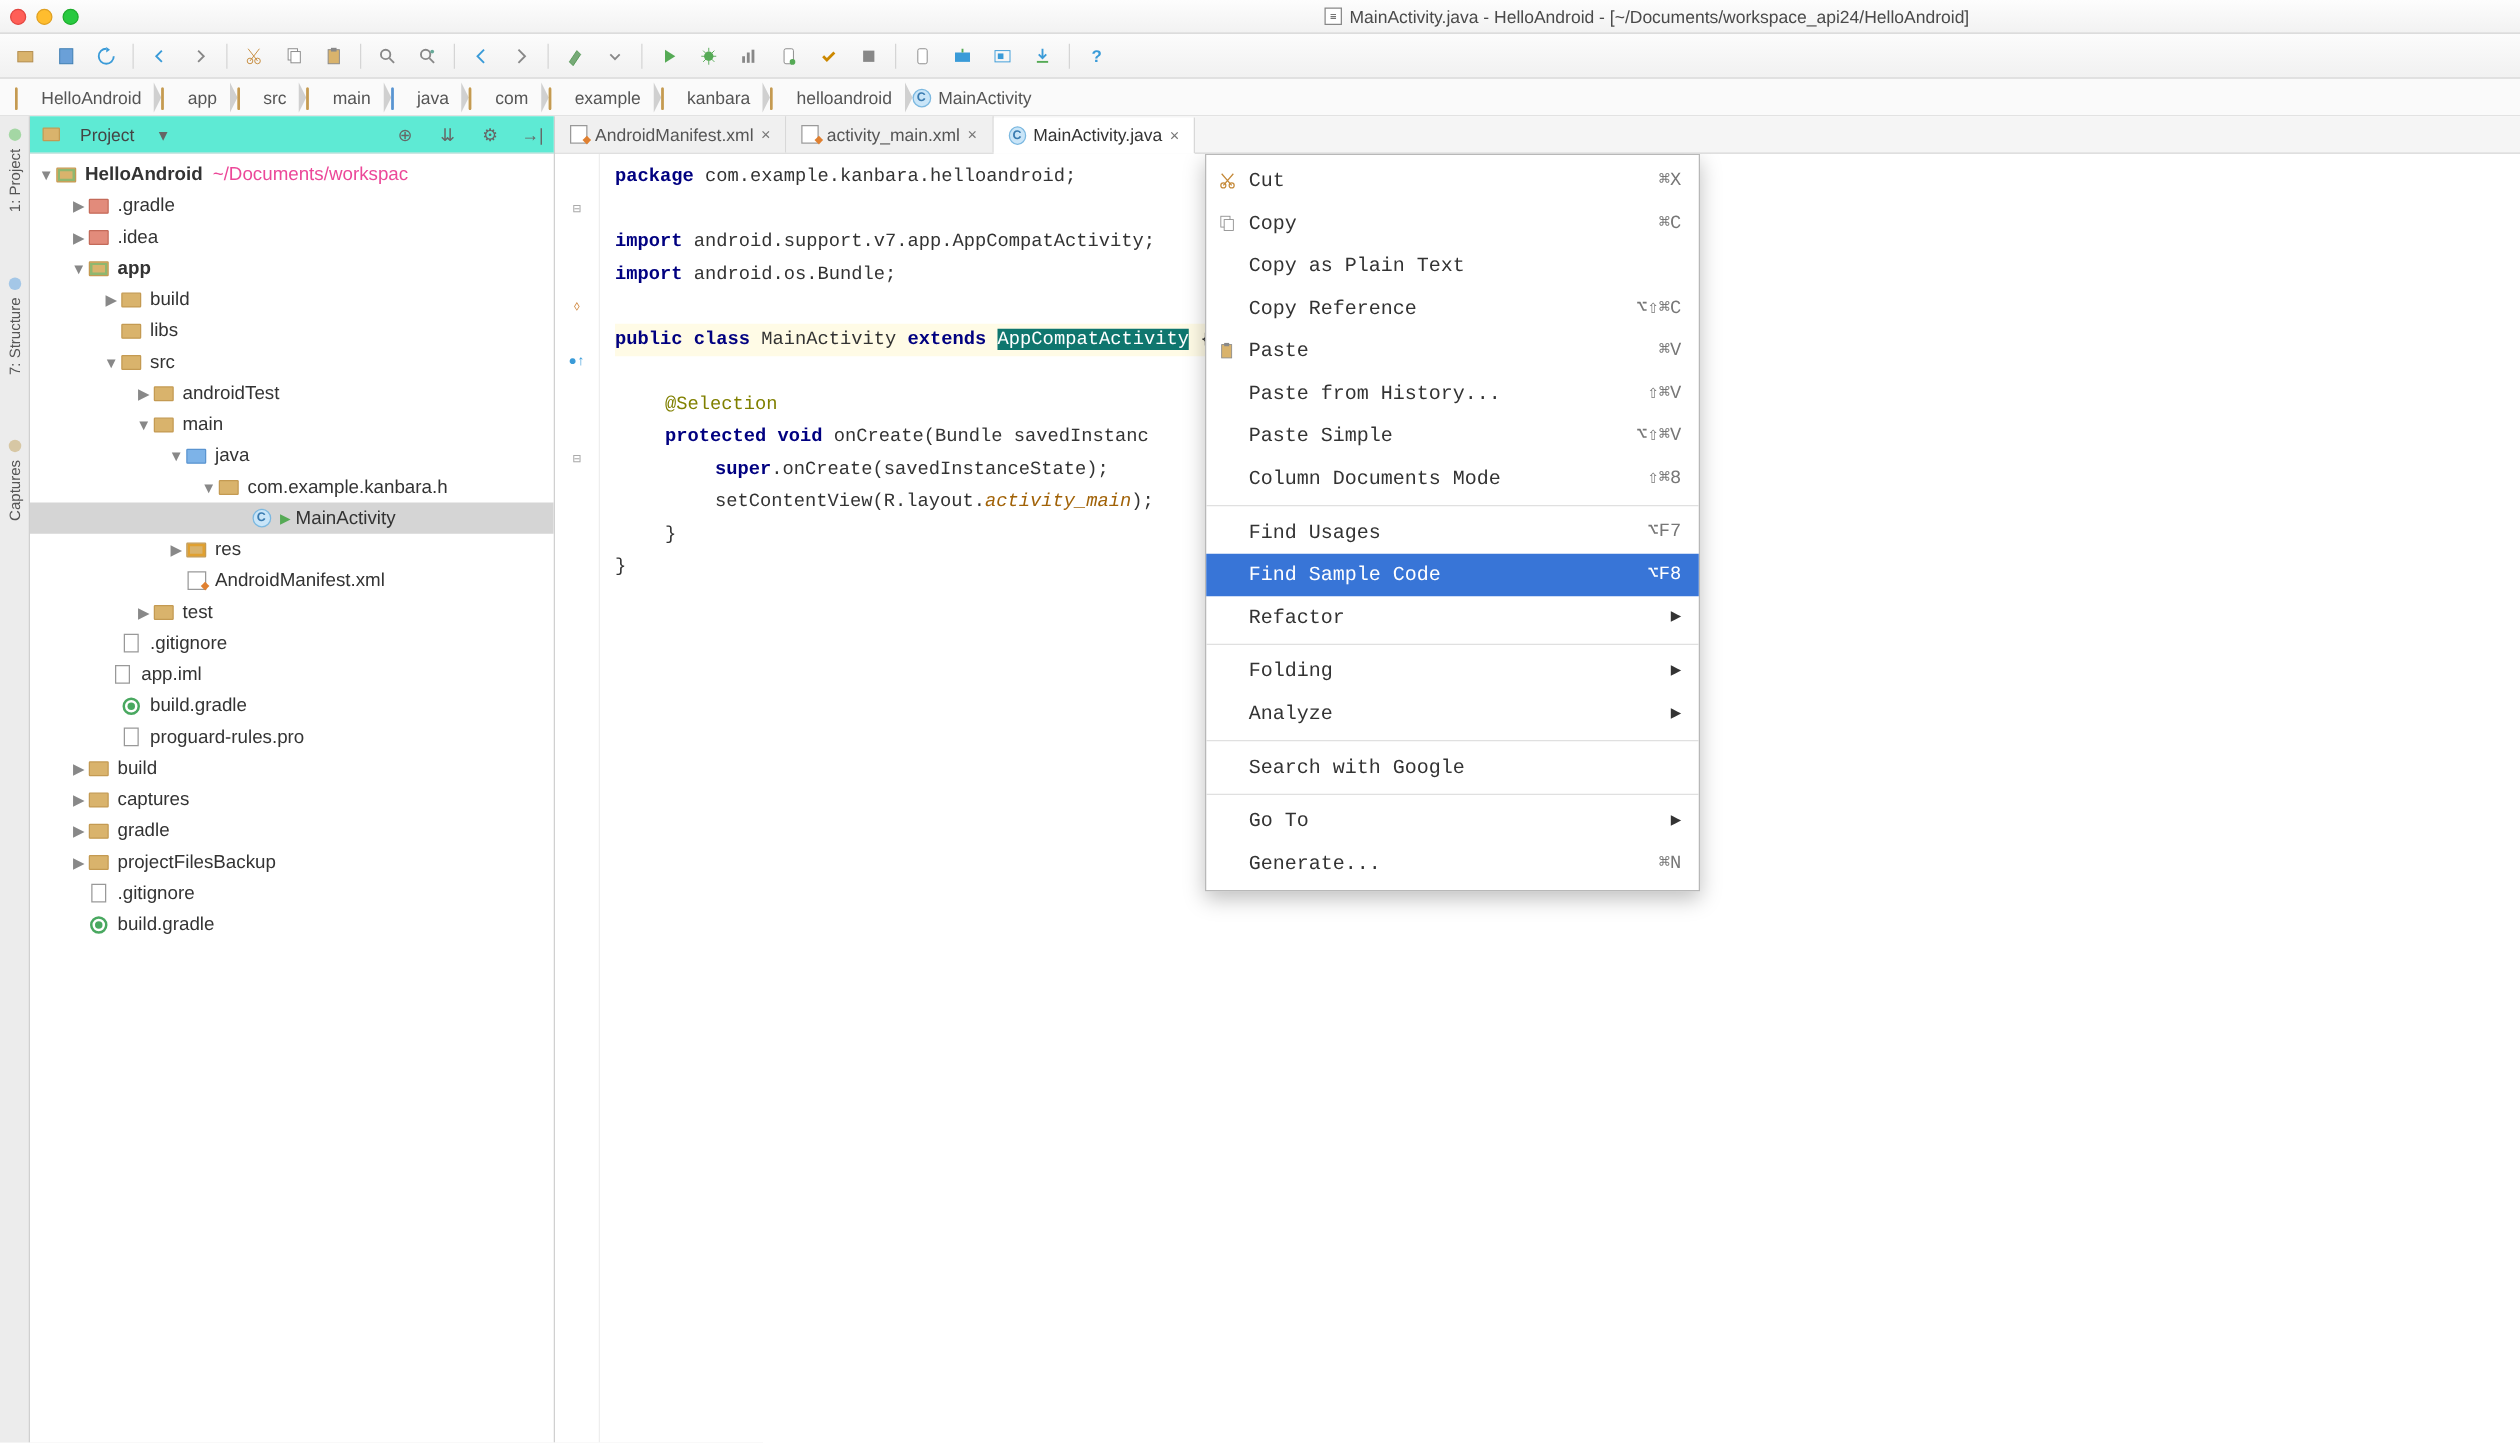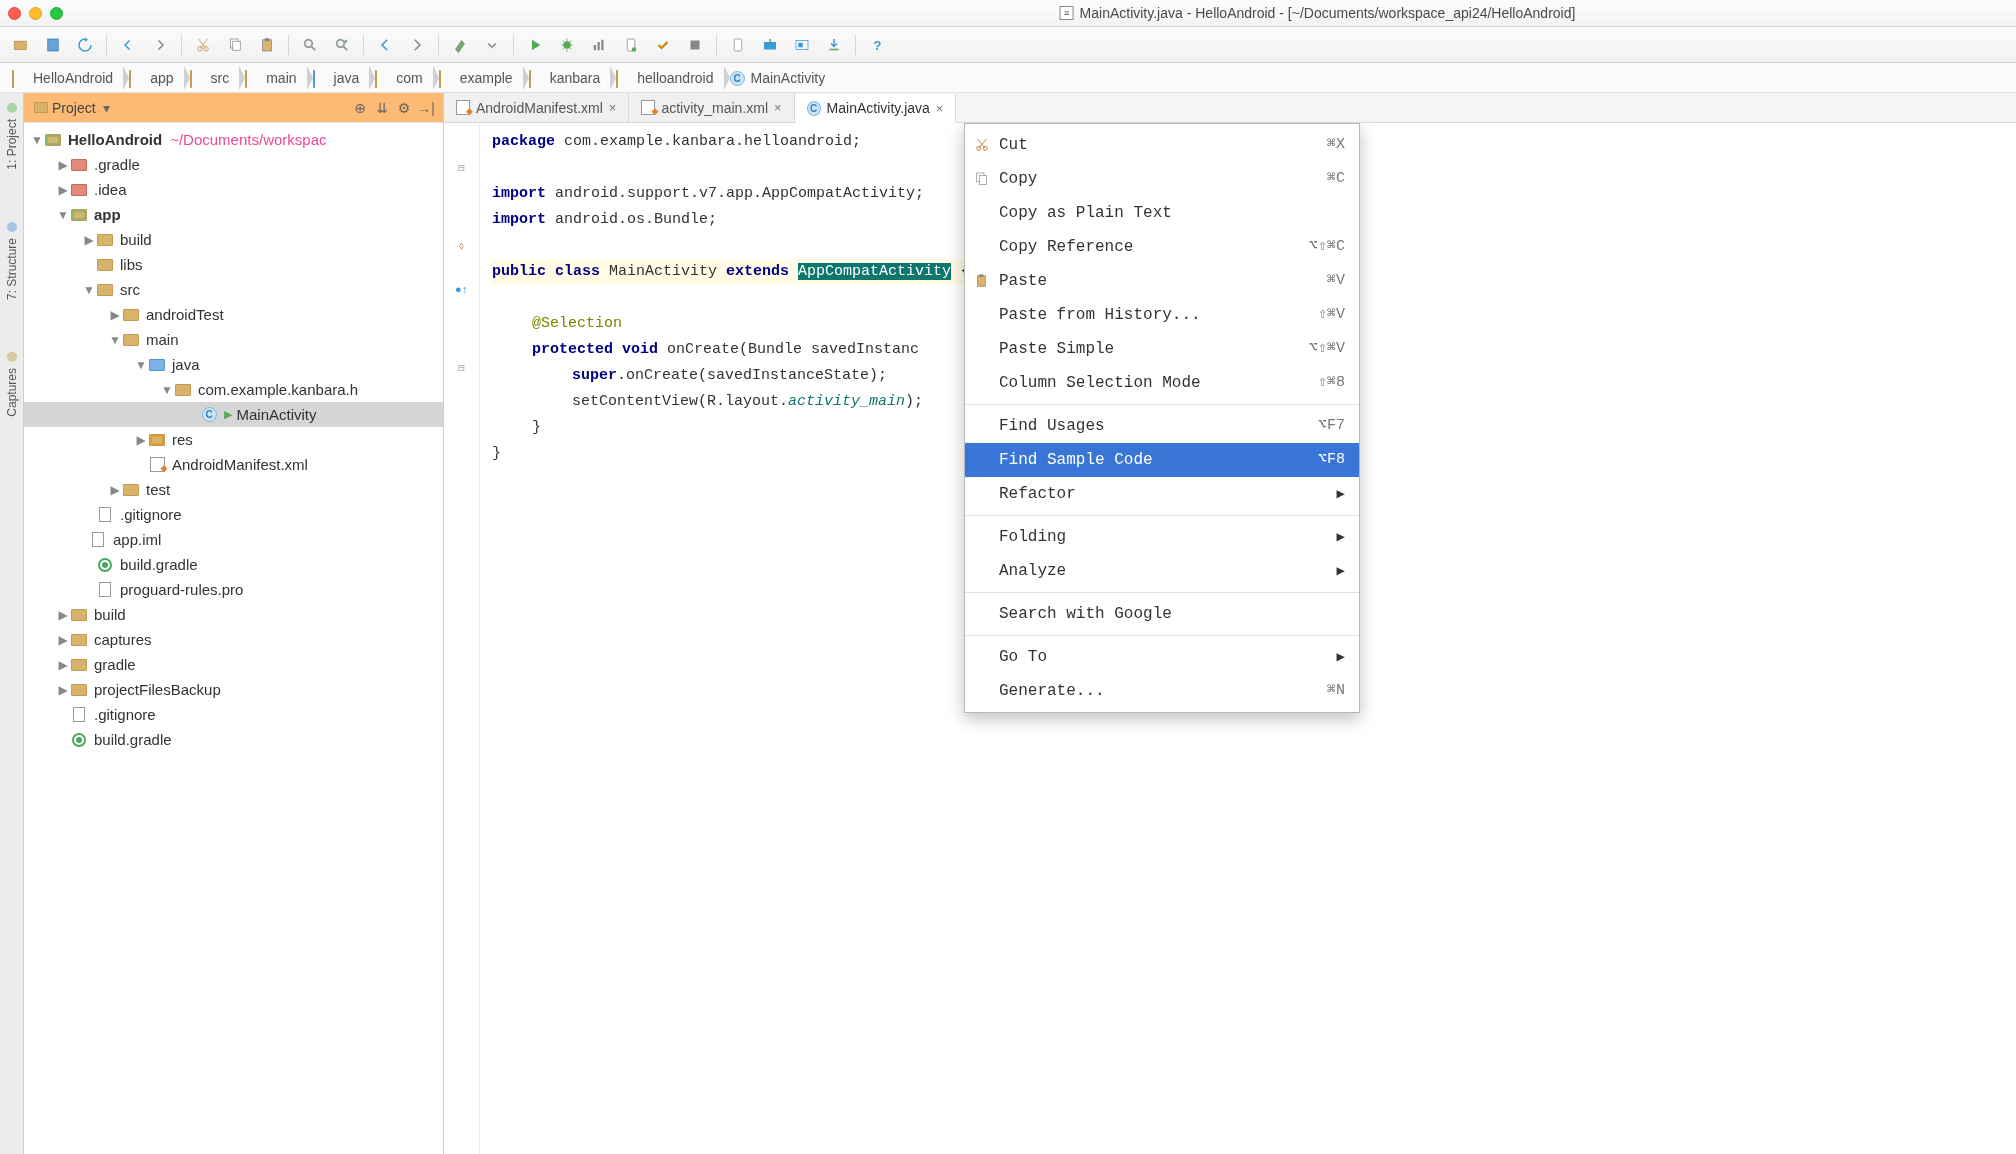--- a/index.html
+++ b/index.html
@@ -31,21 +31,21 @@
 
 .workspace { display:flex; height: calc(100vh - 27px - 36px - 30px); }
 
 
 .siderail { width: 24px; background: #ececec; border-right:1px solid #d0d0d0; display:flex; flex-direction:column; align-items:center; padding-top:4px; gap:40px;}
 .rail-tab { writing-mode: vertical-rl; transform: rotate(180deg); font-size:12px; color:#555; padding:6px 2px; display:flex; align-items:center; gap:6px; cursor:pointer;}
 .rail-tab .bullet{ width:10px;height:10px; border-radius:50%; background:#9cc; transform: rotate(180deg);}
 
 
 .project-panel { width: 420px; background:#fff; border-right:1px solid #d0d0d0; display:flex; flex-direction:column;}
-.panel-header { height:30px; background:#fdba74; border-bottom:1px solid #e3e3e3; display:flex; align-items:center; padding:0 6px; gap:0;}
+.panel-header { height:30px; background:#5eead4; border-bottom:1px solid #e3e3e3; display:flex; align-items:center; padding:0 6px; gap:12px;}
 .panel-header .ptitle{ display:flex; align-items:center; gap:6px; font-size:14px; color:#444;}
 .panel-header .spacer{flex:1;}
 .panel-header .pico{ width:22px; height:22px; display:inline-flex; align-items:center; justify-content:center; cursor:pointer; font-size:14px; color:#666;}
 
 .tree { flex:1; overflow:auto; font-size:15px; padding-top:4px;}
 .tree-row { display:flex; align-items:center; height:25px; padding-left:6px; white-space:nowrap; cursor:pointer;}
 .tree-row.selected{ background:#d5d5d5;}
 .tree-row .arrow{ width:14px; display:inline-flex; justify-content:center; color:#888; font-size:12px;}
 .tree-row .arrow.none{ visibility:hidden;}
 .tree-row .ticon{ width:18px; height:16px; margin-right:6px; display:inline-flex; align-items:center; justify-content:center;}
@@ -60,21 +60,21 @@
 .etab.active{ background:#fff; border-bottom:1px solid #fff; position:relative; top:1px; color:#333;}
 .etab .close{ font-size:13px; color:#777; cursor:pointer;}
 .etab .ficon{ width:14px; height:14px; display:inline-flex; align-items:center; justify-content:center; border-radius:50%;}
 
 .editor { flex:1; display:flex; font-family: "Menlo","Monaco","Courier New",monospace; font-size:15px; line-height:26px; overflow:auto; position:relative;}
 .gutter { width:36px; background:#fff; border-right:1px solid #eee; display:flex; flex-direction:column; align-items:center; color:#aaa; font-size:11px; padding-top:6px;}
 .gut-ico{ width:18px; height:18px; margin:4px 0; display:flex; align-items:center; justify-content:center;}
 .code { padding: 6px 0 0 12px; }
 .kw{ color:#000080; font-weight:bold;}
 .ann{ color:#808000;}
-.id{ color:#0f766e; font-style:italic;}
+.id{ color:#a16207; font-style:italic;}
 .hl{ background:#0f766e; color:#fff;}
 
 
 .ctxmenu { position:absolute; top:0px; left:520px; width:396px; background:#fff; border:1px solid #b8b8b8; box-shadow: 0 6px 16px rgba(0,0,0,.25); padding:4px 0; z-index:50;}
 .ctx-item{ display:flex; align-items:center; justify-content:space-between; padding:4px 14px 4px 34px; font-size:16px; color:#333; cursor:pointer; position:relative;}
 .ctx-item.selected{ background:#3875d7; color:#fff;}
 .ctx-item .cicon{ position:absolute; left:8px; width:18px; height:18px; display:flex; align-items:center; justify-content:center;}
 .ctx-item .shortcut{ color:#777; font-size:15px;}
 .ctx-item.selected .shortcut, .ctx-item:hover .shortcut{ color:#fff;}
 .ctx-item .submenu-arrow{ font-size:14px; color:#333;}
@@ -608,21 +608,21 @@
           </div>
           <div class="ctx-item">
             <span>Paste from History...</span>
             <span class="shortcut">⇧⌘V</span>
           </div>
           <div class="ctx-item">
             <span>Paste Simple</span>
             <span class="shortcut">⌥⇧⌘V</span>
           </div>
           <div class="ctx-item">
-            <span>Column Selection Mode</span>
+            <span>Column Documents Mode</span>
             <span class="shortcut">⇧⌘8</span>
           </div>
           <div class="ctx-sep"></div>
           <div class="ctx-item">
             <span>Find Usages</span>
             <span class="shortcut">⌥F7</span>
           </div>
           <div class="ctx-item selected">
             <span>Find Sample Code</span>
             <span class="shortcut">⌥F8</span>

